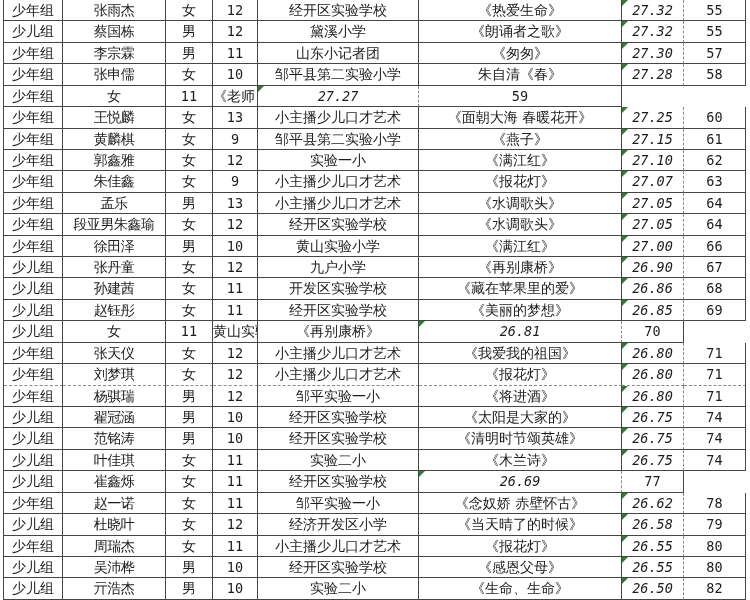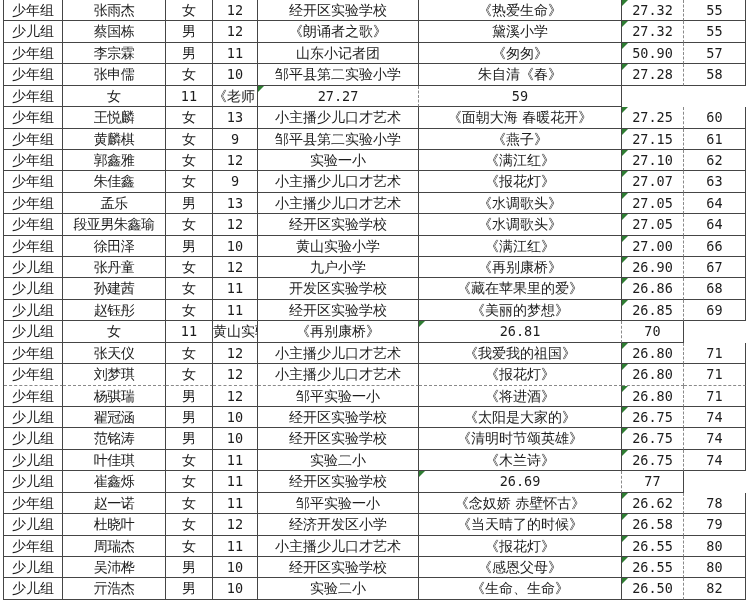--- a/index.html
+++ b/index.html
@@ -43,20 +43,21 @@
     line-height:20px;
   }
   
   .c-age,.c-rank,.num{
     font-family:"DejaVu Sans Mono", monospace;
     font-size:13.5px;
   }
   
   .c-score{
     border-right:1px dashed var(--break);
+    font-style:italic;
   }
   
   .sheet .row:nth-child(18) .cell{
     border-bottom:1px dashed var(--break);
   }
   
   .tri{
     position:absolute;
     top:0;left:0;
     width:0;height:0;
@@ -80,38 +81,38 @@
       <span class="tri"></span>
       <span class="num">27.32</span>
     </div>
     <div class="cell c-rank">55</div>
   </div>
     <div class="row">
     <div class="cell c-group">少儿组</div>
     <div class="cell c-name">蔡国栋</div>
     <div class="cell c-gender">男</div>
     <div class="cell c-age">12</div>
+    <div class="cell c-school">黛溪小学</div>
     <div class="cell c-piece">《朗诵者之歌》</div>
-    <div class="cell c-school">黛溪小学</div>
     <div class="cell c-score">
       <span class="tri"></span>
       <span class="num">27.32</span>
     </div>
     <div class="cell c-rank">55</div>
   </div>
     <div class="row">
     <div class="cell c-group">少年组</div>
     <div class="cell c-name">李宗霖</div>
     <div class="cell c-gender">男</div>
     <div class="cell c-age">11</div>
     <div class="cell c-school">山东小记者团</div>
     <div class="cell c-piece">《匆匆》</div>
     <div class="cell c-score">
       <span class="tri"></span>
-      <span class="num">50.90</span>
+      <span class="num">27.30</span>
     </div>
     <div class="cell c-rank">57</div>
   </div>
     <div class="row">
     <div class="cell c-group">少年组</div>
     <div class="cell c-name">张申儒</div>
     <div class="cell c-gender">女</div>
     <div class="cell c-age">10</div>
     <div class="cell c-school">邹平县第二实验小学</div>
     <div class="cell c-piece">朱自清《春》</div>

